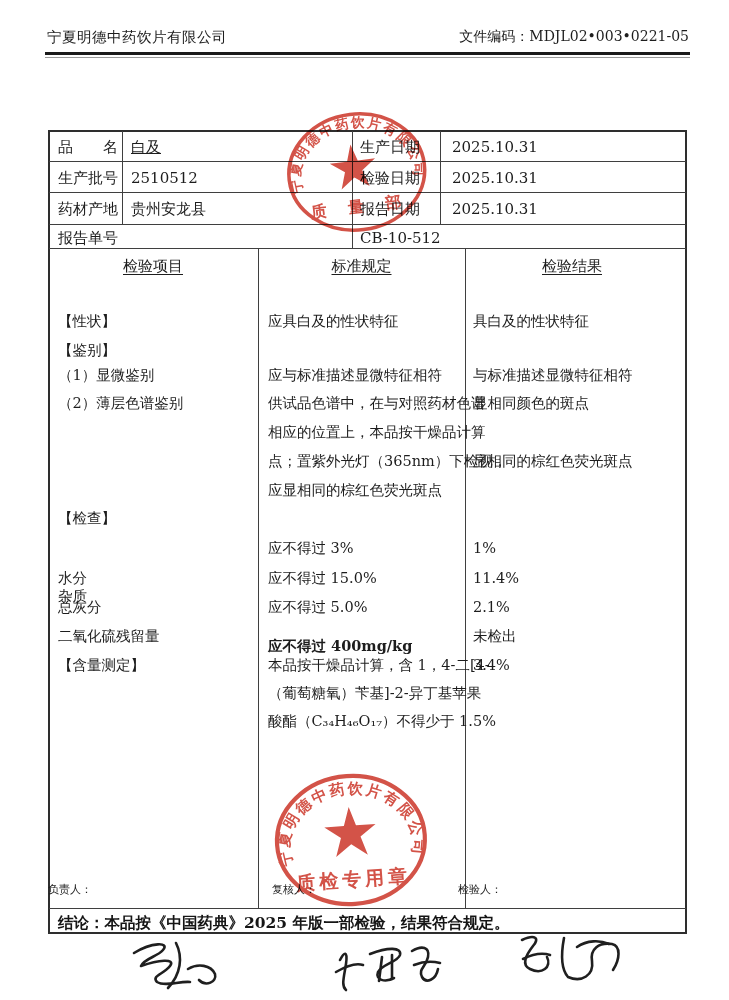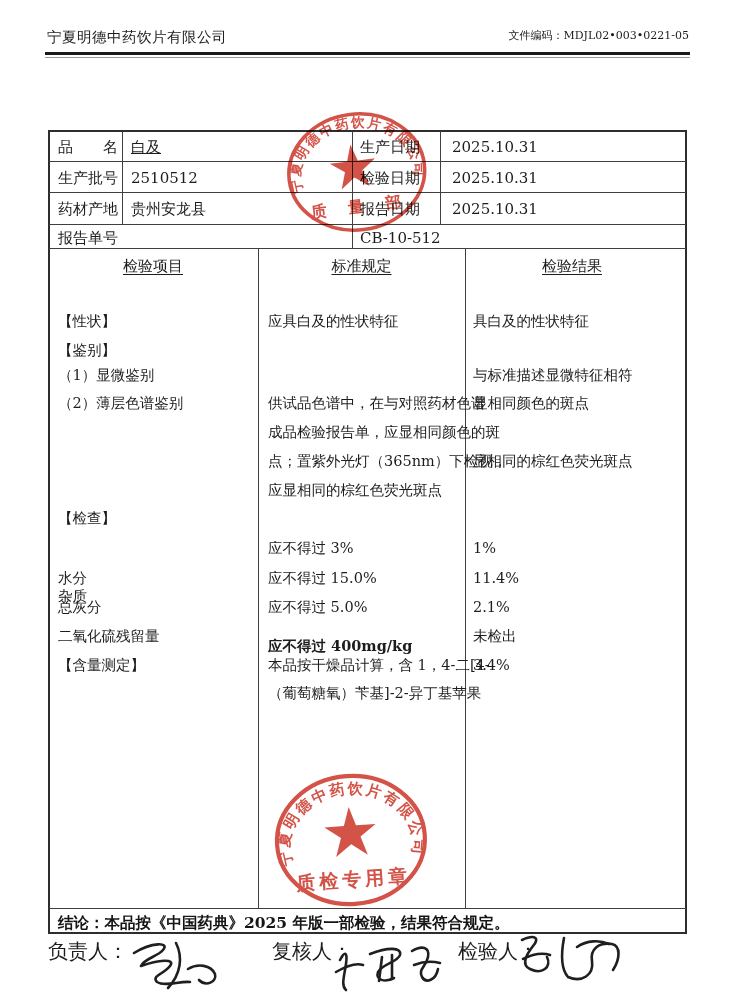--- a/index.html
+++ b/index.html
@@ -3,21 +3,21 @@
 <meta charset="utf-8">
 <style>
   html,body{margin:0;padding:0;background:#ffffff;}
   .page{
     position:relative;width:729px;height:1000px;background:#ffffff;overflow:hidden;
     font-family:"DejaVu Serif","Liberation Serif",serif;color:#1d1d1d;
   }
   .abs{position:absolute;white-space:nowrap;}
   
   .company{left:47px;top:28px;font-size:14.5px;letter-spacing:.5px;}
-  .doccode{right:40px;top:28px;font-size:11px;}
+  .doccode{right:40px;top:28px;font-size:14px;}
   .rule1{left:45px;top:52px;width:645px;height:3px;background:#1b1b1b;}
   .rule2{left:45px;top:57px;width:645px;height:1px;background:#9a9a9a;}
   .title{left:0;top:83px;width:729px;text-align:center;font-size:28px;font-weight:bold;letter-spacing:4px;color:#111;}
   
   .outer{left:48px;top:130px;width:635px;height:800px;border:2px solid #2e2e2e;}
   .hline{height:1px;background:#3f3f3f;}
   .vline{width:1px;background:#3f3f3f;}
   .h1{left:49px;top:161px;width:637px;}
   .h2{left:49px;top:192px;width:637px;}
   .h3{left:49px;top:224px;width:637px;}
@@ -35,21 +35,21 @@
   .th1{left:48px;width:210px;}
   .th2{left:258px;width:207px;}
   .th3{left:465px;width:214px;}
   
   .bl{font-size:14.5px;line-height:20px;}
   .c1{left:58px;}
   .c2{left:268px;}
   .c3{left:473px;}
   
   .conclusion{left:58px;top:913px;font-size:15.5px;font-weight:bold;color:#151515;}
-  .signlabel{top:938px;font-size:20px;}
+  .signlabel{top:882px;font-size:11px;}
   .sl1{left:48px;} .sl2{left:272px;} .sl3{left:458px;}
   .sig{position:absolute;}
   .sig path{fill:none;stroke:#1f1f1f;stroke-width:2.6;stroke-linecap:round;stroke-linejoin:round;}
   
   .stamp{position:absolute;mix-blend-mode:multiply;opacity:.93;}
   .stamp text{font-family:"DejaVu Serif","Liberation Serif",serif;}
 </style>
 </head>
 <body>
 
@@ -100,30 +100,32 @@
   <div class="abs bl c1" style="top:365px;">（1）显微鉴别</div>
   <div class="abs bl c1" style="top:393px;">（2）薄层色谱鉴别</div>
   <div class="abs bl c1" style="top:508px;">【检查】</div>
   <div class="abs bl c1" style="top:538px;margin-top:48px;">杂质</div>
   <div class="abs bl c1" style="top:568px;">水分</div>
   <div class="abs bl c1" style="top:597px;">总灰分</div>
   <div class="abs bl c1" style="top:626px;">二氧化硫残留量</div>
   <div class="abs bl c1" style="top:655px;">【含量测定】</div>
 
   <div class="abs bl c2" style="top:311px;">应具白及的性状特征</div>
+  <div class="abs bl c2" style="top:365px;">应与标准描述显微特征相符</div>
   <div class="abs bl c2" style="top:393px;">供试品色谱中，在与对照药材色谱</div>
-  <div class="abs bl c2" style="top:422px;">成品检验报告单，应显相同颜色的斑</div>
+  <div class="abs bl c2" style="top:422px;">相应的位置上，本品按干燥品计算</div>
   <div class="abs bl c2" style="top:451px;">点；置紫外光灯（365nm）下检视，</div>
   <div class="abs bl c2" style="top:480px;">应显相同的棕红色荧光斑点</div>
   <div class="abs bl c2" style="top:538px;">应不得过 3%</div>
   <div class="abs bl c2" style="top:568px;">应不得过 15.0%</div>
   <div class="abs bl c2" style="top:597px;">应不得过 5.0%</div>
   <div class="abs bl c2" style="top:636px;font-weight:bold;">应不得过 400mg/kg</div>
   <div class="abs bl c2" style="top:655px;">本品按干燥品计算，含 1，4-二[4-</div>
   <div class="abs bl c2" style="top:683px;">（葡萄糖氧）苄基]-2-异丁基苹果</div>
+  <div class="abs bl c2" style="top:711px;">酸酯（C₃₄H₄₆O₁₇）不得少于 1.5%</div>
 
   <div class="abs bl c3" style="top:311px;">具白及的性状特征</div>
   <div class="abs bl c3" style="top:365px;">与标准描述显微特征相符</div>
   <div class="abs bl c3" style="top:393px;">显相同颜色的斑点</div>
   <div class="abs bl c3" style="top:451px;">显相同的棕红色荧光斑点</div>
   <div class="abs bl c3" style="top:538px;">1%</div>
   <div class="abs bl c3" style="top:568px;">11.4%</div>
   <div class="abs bl c3" style="top:597px;">2.1%</div>
   <div class="abs bl c3" style="top:626px;">未检出</div>
   <div class="abs bl c3" style="top:655px;">3.4%</div>

